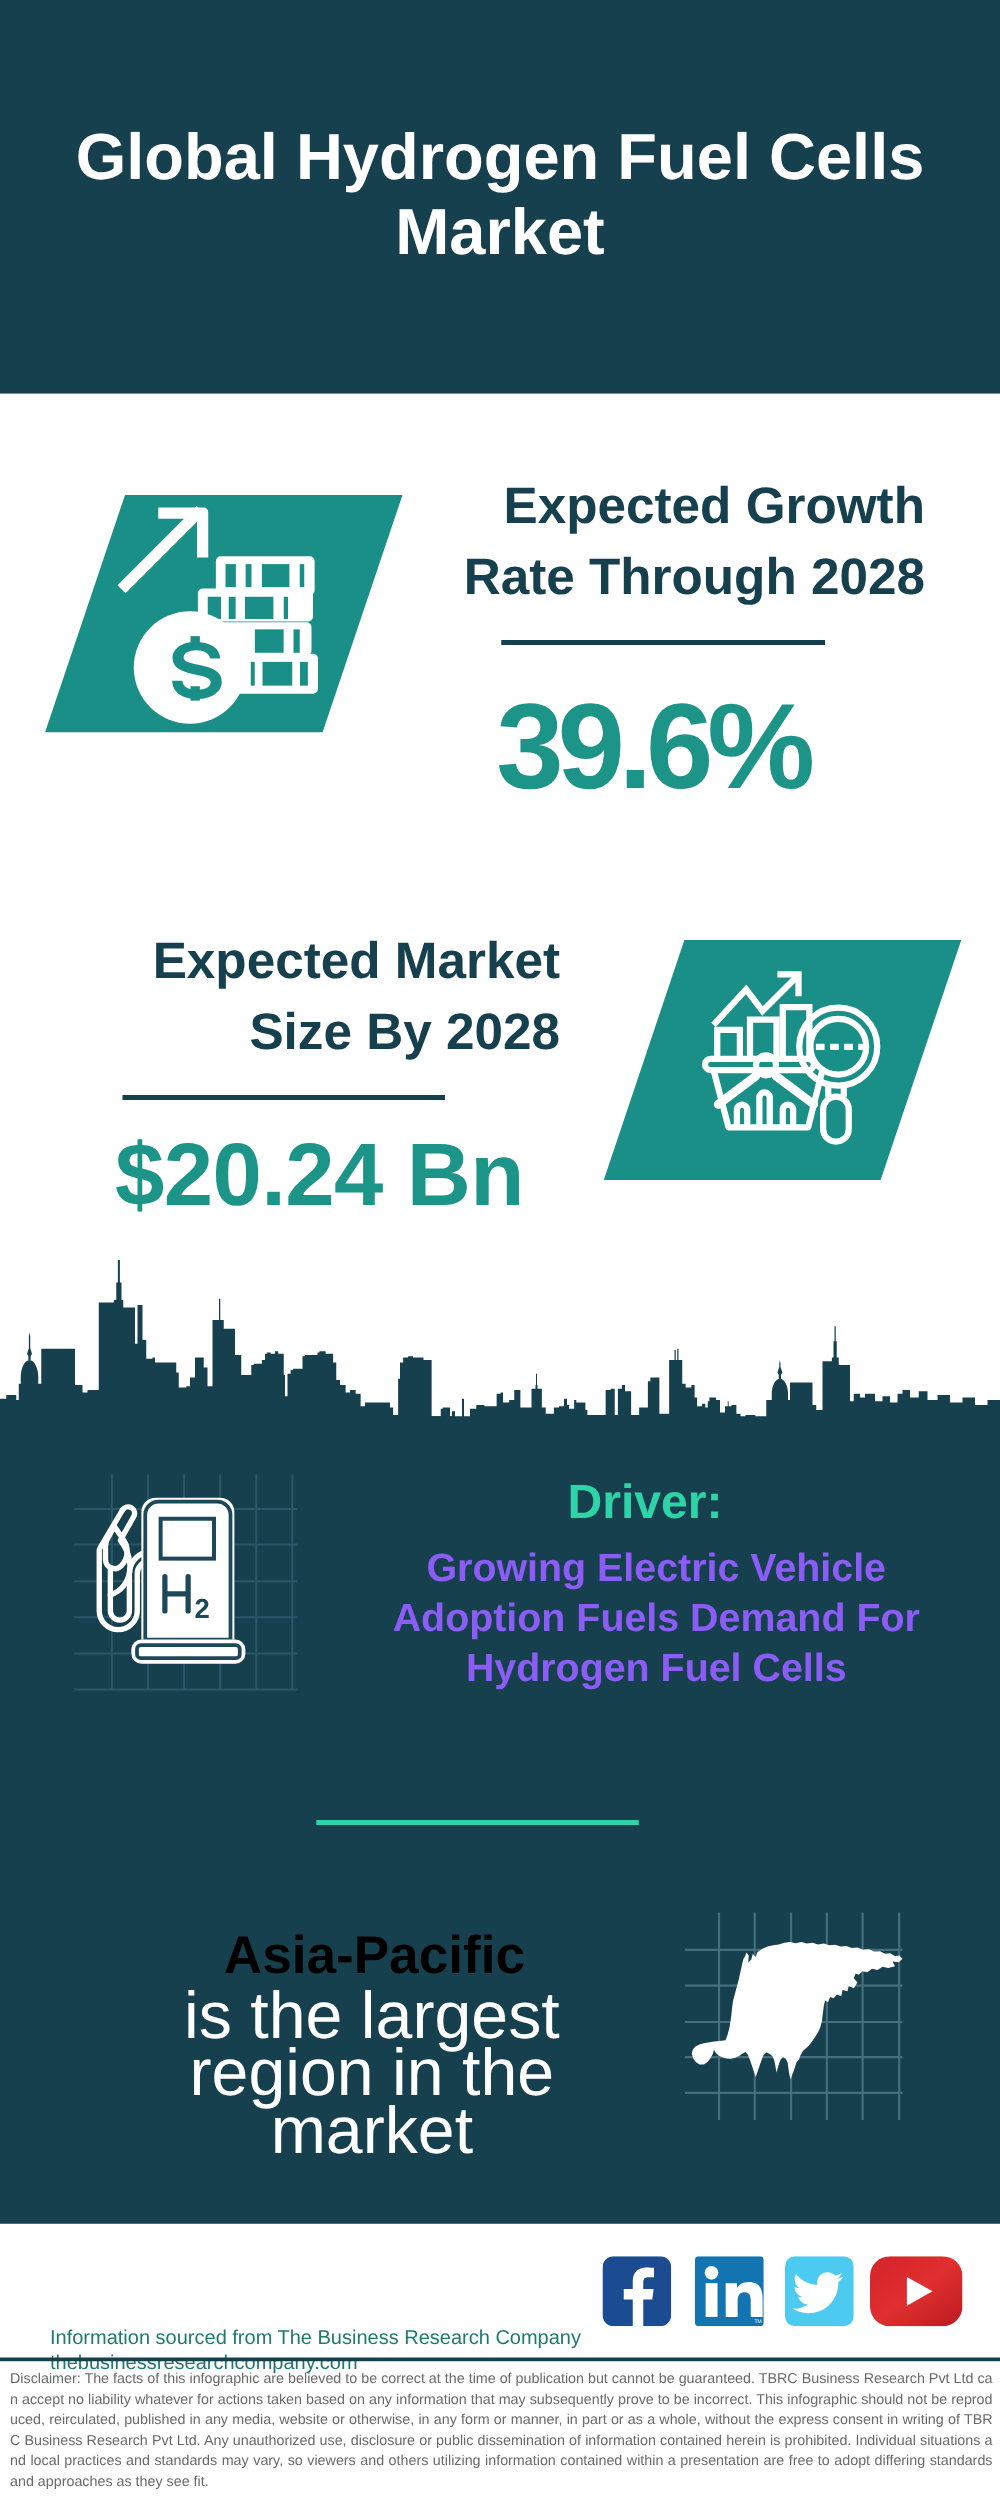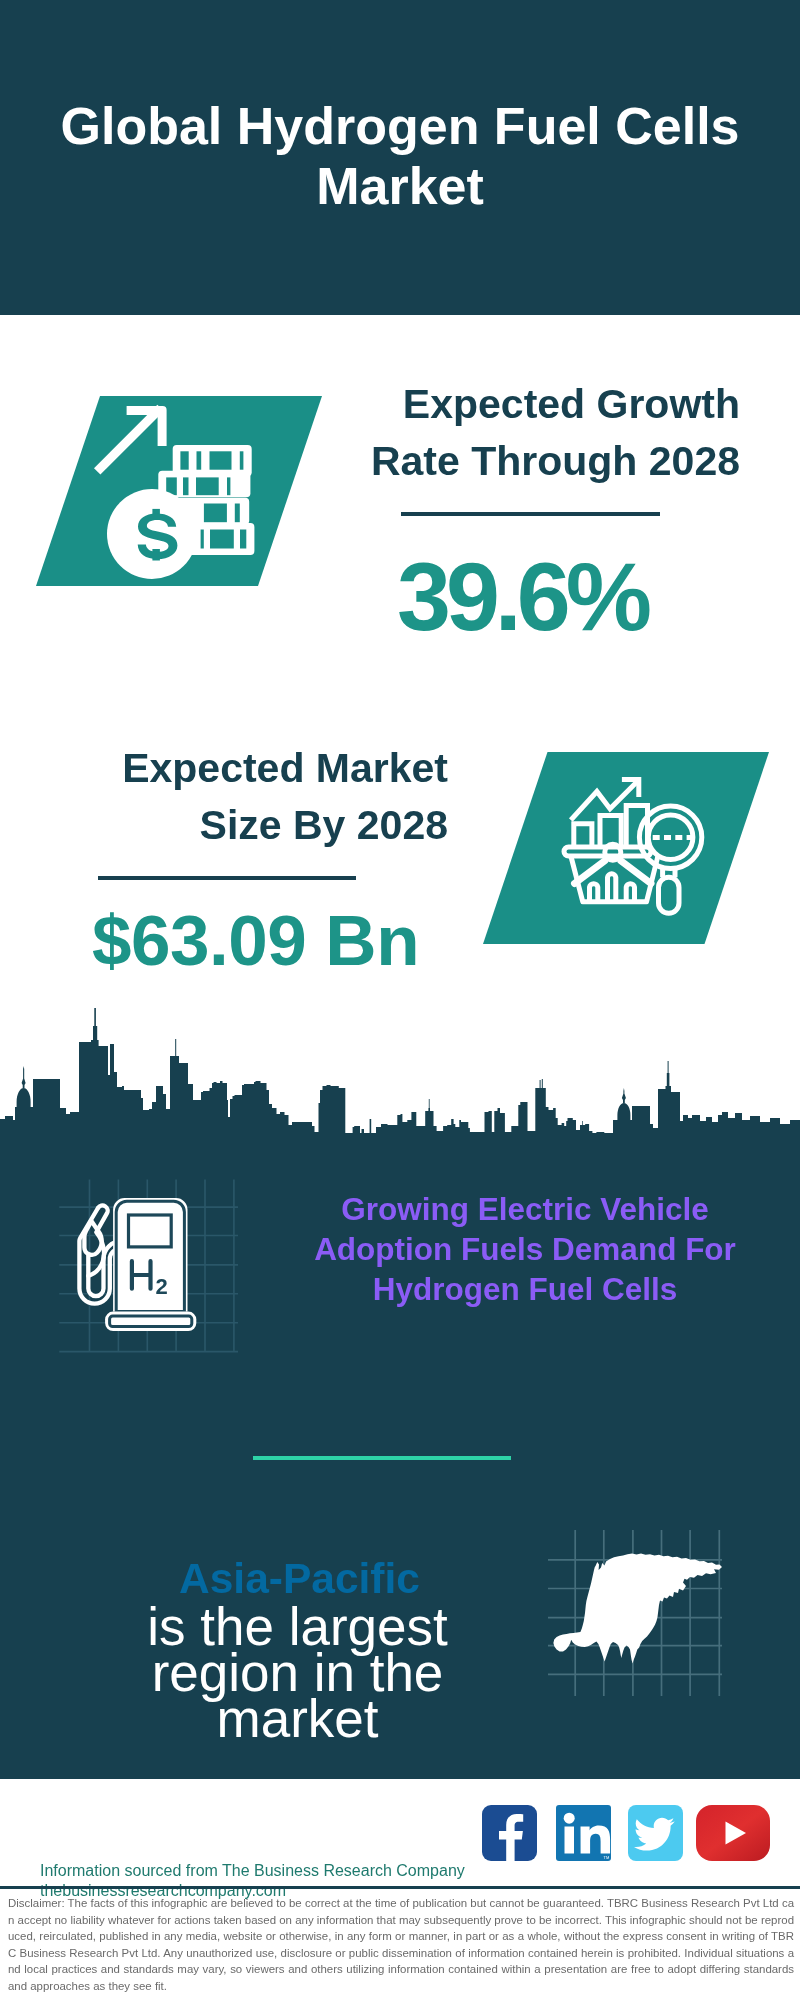--- a/index.html
+++ b/index.html
@@ -40,21 +40,21 @@
   .driver-icon{position:absolute;left:58px;top:1176px;width:186px;height:178px;}
   .driver-icon svg{display:block;}
   .driver-txt{position:absolute;left:285px;top:1180px;width:480px;text-align:center;}
   .driver-txt .h{color:#2ed3a7;font-size:38.5px;font-weight:bold;line-height:46px;margin:-1px 0 0 -18px;}
   .driver-txt .b{color:#8b5cf6;font-size:31.5px;font-weight:bold;line-height:40px;margin:9px 0 0;}
   .mid-rule{position:absolute;left:253px;top:1456px;width:258px;height:4px;background:#2ed3a7;}
 
   
   .region-txt{position:absolute;left:93px;top:1539px;width:404px;text-align:center;}
   
-  .region-txt .h{color:#0369a1;font-size:42.5px;font-weight:bold;line-height:51px;margin:14px 0 0 9px;}
+  .region-txt .h{color:#000000;font-size:42.5px;font-weight:bold;line-height:51px;margin:0 0 0 9px;}
   .region-txt .b{color:#fff;font-size:53px;font-weight:normal;line-height:46px;margin:0 0 0 5px;}
   .map{position:absolute;left:548px;top:1520px;width:180px;height:176px;}
   .map svg{display:block;}
 
   
   .foot{position:absolute;left:0;top:0;width:800px;height:2000px;background:transparent;pointer-events:none;}
   .foot > *{pointer-events:auto;}
   .src{position:absolute;left:40px;top:1816px;width:460px;color:#1f7a6e;font-size:16px;line-height:20px;margin-top:45px;}
   .social{position:absolute;top:1805px;height:56px;}
   .social svg{display:block;}
@@ -174,21 +174,21 @@
         <rect x="169.7" y="83" width="7" height="5"></rect>
         <rect x="181" y="83" width="7" height="5"></rect>
         <rect x="192.3" y="83" width="7" height="5"></rect>
         <rect x="203.6" y="83" width="7" height="5"></rect>
       </g>
     </svg>
   </div>
   <div class="stat s2">
     <div class="lbl">Expected Market Size By 2028</div>
     <div class="rule"></div>
-    <div class="val">$63.09 Bn</div>
+    <div class="val">$20.24 Bn</div>
   </div>
 
   <div class="dark"></div>
   <svg class="skyline" viewBox="0 0 800 160" preserveAspectRatio="none">
     <g fill="#17404f">
       <polygon points="0,160 0,113 5,113 5,110 13,110 13,114 15,114 15,101 16.6,101 16.6,101 16.6,96 16.6,96.0 16.7,93.3 17.1,90.6 17.8,88.2 18.7,86.1 19.7,84.4 20.9,83.1 22.2,82.3 23.6,82.0 22.7,82 22.7,79 21.6,77 23.1,72.5 23.1,63.0 23.6,60 24.2,63.0 24.2,72.5 25.6,77 24.5,79 24.5,82 23.6,82.0 25.0,82.3 26.3,83.1 27.5,84.4 28.5,86.1 29.4,88.2 30.1,90.6 30.5,93.3 30.6,96.0 30.6,96 30.6,101 30.6,101 33,101 33,73 60,73 60,102 66,102 66,108 70,108 70,106 76,106 79,106 79,36 91,36 91,34 93,34 93,20 94.3,20 94.3,2 95.9,2 95.9,20 97.2,20 97.2,34 98.6,34 98.6,40 108,40 108,69 108,69 110,69 110,38 114,38 114,66 117,66 117,81 122,81 122,80 124,80 124,84 141,84 141,92 143,92 143,104 149,104 149,103 152,103 152,96 156,96 156,80 163,80 163,88 166,88 166,103 170,103 170,103 170,50 175.2,50 175.2,33 176.2,33 176.2,50 179,50 179,57 179,57 188,57 188,78 193,78 193,94 201,94 201,86 203,86 203,85 209.5,85 209.5,82 212,82 212,77 213.5,77 213.5,76 216.5,76 216.5,77 220,77 220,75 222.5,75 222.5,77 227,77 227,94 228,94 228,111 230,111 230,93 232.5,93 232.5,90 234.5,90 234.5,89 242,89 242,79 244,79 244,78 254,78 254,76 255.5,76 255.5,75 260.5,75 260.5,77 266.5,77 266.5,84 269,84 269,98 272,98 272,102 276.5,102 276.5,108 280,108 280,106 284.5,106 284.5,109 288.5,109 288.5,119 292,119 292,116 295,116 295,116 312,116 312,120 314.5,120 314.5,126 318.5,126 318.5,97 320,97 320,84 322.5,84 322.5,80 326.5,80 326.5,79 330.5,79 330.5,80 338.8,80 338.8,82 345.3,82 345.3,127 352.6,127 352.6,121 354.2,121 354.2,120 360,120 360,127 361.5,127 361.5,123 364,123 364,129 369.6,129 369.6,113 371.2,113 371.2,129 376,129 376,121 381,121 381,118 387.5,118 387.5,119 397.3,119 397.3,109 400.5,109 400.5,108 402.4,108 402.4,116 407.3,116 407.3,114 411.4,114 411.4,106 416.3,106 416.3,120 425.2,120 425.2,105 428.4,105 428.4,102 428.8,102 428.8,93 429.6,93 429.6,102 430,102 430,105 433.5,105 433.5,120 436.6,120 436.6,125 443.1,125 443.1,120 447.2,120 447.2,119 451.2,119 451.2,113 453.6,113 453.6,118 455.3,118 455.3,121 459.3,121 459.3,114 461,114 461,116 468.3,116 468.3,122 469.9,122 469.9,126 484.5,126 484.5,106 488.5,106 488.5,105 491.8,105 491.8,126 494.3,126 494.3,105 497.5,105 497.5,102 500,102 500,107 504.9,107 504.9,126 511.3,126 511.3,120 518.3,120 518.3,99 520.3,99 520.3,96 527.5,96 527.5,125 535.3,125 535.3,125 535.3,82 539.6,82 539.6,74 540.6,74 540.6,82 541.8,82 541.8,73 542.8,73 542.8,82 545.8,82 545.8,101 548.5,101 548.5,104 553.1,104 553.1,102 555.7,102 555.7,112 557.7,112 557.7,119 557.7,119 561.6,119 561.6,117 564.2,117 564.2,120 566.2,120 566.2,115 567.5,115 567.5,112 572.8,112 572.8,114 576,114 576,124 580,124 580,119 582,119 582,119 582.2,119 582.2,115 582.9,115 582.9,119 582.6,119 585.2,119 585.2,118 589.1,118 589.1,125 592.4,125 592.4,128 596.4,128 596.4,126 604.3,126 604.3,128 613,128 613,114 617.4,114 617.4,114 617.4,109 617.4,109.0 617.5,106.7 617.9,104.4 618.5,102.3 619.3,100.5 620.3,99.0 621.4,97.9 622.6,97.2 623.9,97.0 623.0,97 623.0,94 621.9,92 623.4,87.5 623.4,85.0 623.9,82 624.4,85.0 624.4,87.5 625.9,92 624.8,94 624.8,97 623.9,97.0 625.2,97.2 626.4,97.9 627.5,99.0 628.5,100.5 629.3,102.3 629.9,104.4 630.3,106.7 630.4,109.0 630.4,109 630.4,114 630.4,114 632,114 632,100 650,100 650,118 653,118 653,122 658,122 658,122 658,83 665.5,83 665.5,80 666.8,80 666.8,67 667.6,67 667.6,55 668.6,55 668.6,67 669.4,67 669.4,80 671,80 671,86 680,86 680,115 680,115 683,115 683,109 688,109 688,112 692,112 692,109 700,109 700,115 706,115 706,111 712,111 712,116 718,116 718,109 722,109 722,106 728,106 728,112 735,112 735,107 742,107 742,114 750,114 750,110 760,110 760,116 770,116 770,112 780,112 780,118 790,118 790,114 800,114 800,160"></polygon>
     </g>
   </svg>
 
   <div class="driver-icon">
@@ -221,20 +221,21 @@
         <rect x="47.1" y="135.6" width="91.2" height="19.4" rx="8" fill="#ffffff"></rect>
         <rect x="51.6" y="140.1" width="82.2" height="10.4" rx="3" fill="none" stroke="#1d4859" stroke-width="3"></rect>
       </g>
       <g fill="none" stroke="#1d4859" stroke-width="4.2" stroke-linecap="round">
         <path d="M73.9 85.2 V112.7 M92.5 85.2 V112.7 M73.9 99 H92.5"></path>
       </g>
       <text x="97.5" y="118.4" font-family="'Liberation Sans',sans-serif" font-size="22" font-weight="bold" fill="#1d4859">2</text>
     </svg>
   </div>
   <div class="driver-txt">
+    <div class="h">Driver:</div>
     <div class="b">Growing Electric Vehicle Adoption Fuels Demand For Hydrogen Fuel Cells</div>
   </div>
   <div class="mid-rule"></div>
 
   <div class="map">
     <svg width="180" height="176" viewBox="0 0 180 176">
       <g stroke="#466e7c" stroke-width="1.7" fill="none">
         <path d="M27.2 10 V176 M55.8 10 V176 M84.9 10 V176 M113.5 10 V176 M142.1 10 V176 M171.3 10 V176"></path>
         <path d="M0 39.9 H174 M0 68.5 H174 M0 97.6 H174 M0 125.7 H174 M0 154.3 H174"></path>
       </g>

